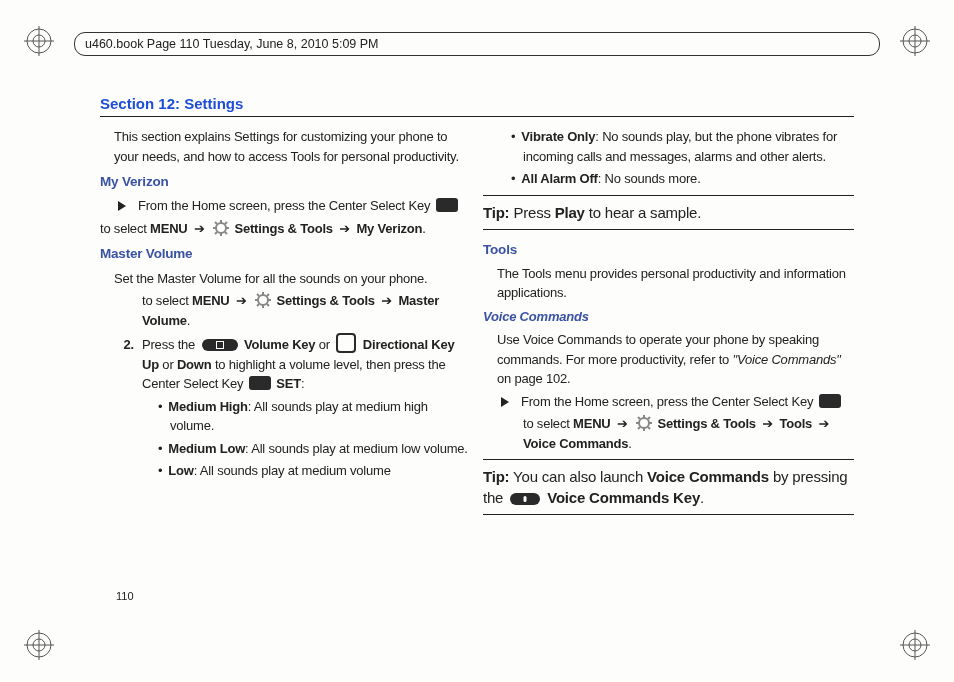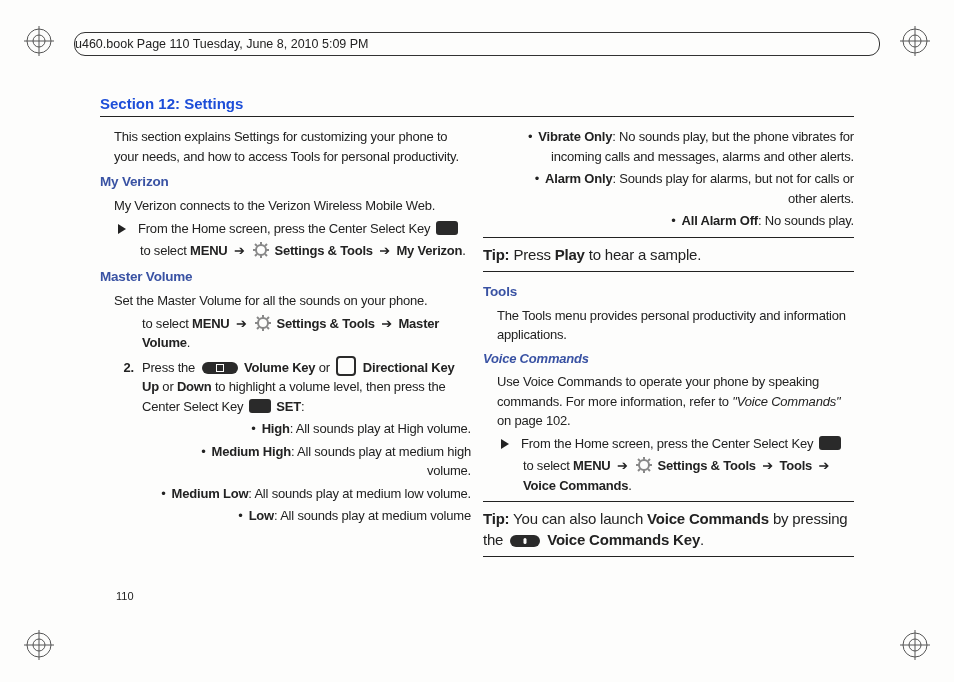--- a/index.html
+++ b/index.html
@@ -30,21 +30,21 @@
   .header-bar {
     position: absolute;
     top: 32px;
     left: 74px;
     right: 74px;
     height: 22px;
     border: 1px solid #333;
     border-radius: 11px;
     display: flex;
     align-items: center;
-    padding: 0 0;
+    padding: 0 10px;
     font-size: 12.5px;
     color: #222;
   }
 
   .page-frame {
     position: absolute;
     top: 95px;
     left: 100px;
     right: 100px;
     bottom: 80px;
@@ -85,21 +85,21 @@
     font-weight: bold;
     font-size: 13px;
     margin: 4px 0 4px 0;
     font-family: Arial, sans-serif;
   }
   .indent { margin-left: 14px; }
   .step-ind { margin-left: 42px; text-indent: -28px; }
   .arrow-ind { margin-left: 40px; text-indent: -22px; }
   .tri { display:inline-block; width:0;height:0;border-top:5px solid transparent;border-bottom:5px solid transparent;border-left:8px solid #222; margin-right:12px; vertical-align: -1px;}
   .bullet-list { margin-left: 58px; }
-  .bullet-list .row, .bullet-list2 .row { text-indent: -12px; margin-left: 12px; margin-bottom: 3px; text-align: right;}
+  .bullet-list .row, .bullet-list2 .row { text-indent: -12px; margin-left: 12px; margin-bottom: 3px;}
   .bullet-list2 { margin-left: 28px; }
   .dot::before { content: "•"; margin-right: 6px; }
   .icon-key {
     display: inline-block;
     width: 22px; height: 14px;
     background: #2a2a2a;
     border-radius: 3px;
     vertical-align: -2px;
     margin: 0 2px;
   }
@@ -215,27 +215,26 @@
 <div class="page-frame">
   <div class="section-title">Section 12: Settings</div>
   <hr class="hr">
 
   <div class="columns">
 
     <div class="col condensed">
       <p class="indent">This section explains Settings for customizing your phone to your needs, and how to access Tools for personal productivity.</p>
 
       <div class="h2">My Verizon</div>
-      <p class="indent">My Verizon connects to the Verizon Wireless Mobile Web.</p>
 
       <p class="arrow-ind">
         <span class="tri"></span><span>From the Home screen, press the Center Select Key</span>
         <span class="icon-key"></span>
       </p>
-      <p style="margin-left:40px">
+      <p style="">
         <span>to select </span><b>MENU</b>
         <span class="arrowr">➔</span>
         <span class="icon-gear"><svg viewBox="0 0 16 16">
               <circle cx="8" cy="8" r="5" fill="none" stroke="#888" stroke-width="2"></circle>
               <g stroke="#888" stroke-width="2">
                 <line x1="8" y1="0" x2="8" y2="3"></line>
                 <line x1="8" y1="13" x2="8" y2="16"></line>
                 <line x1="0" y1="8" x2="3" y2="8"></line>
                 <line x1="13" y1="8" x2="16" y2="8"></line>
                 <line x1="2" y1="2" x2="4" y2="4"></line>
@@ -277,44 +276,42 @@
         <span class="nnum">2.</span><span>Press the </span>
         <span class="icon-vol"></span>
         <b>Volume Key</b><span> or </span>
         <span class="icon-dir"></span>
         <b>Directional Key Up</b><span> or </span><b>Down</b><span> to highlight a volume level, then press the Center Select Key </span>
         <span class="icon-key"></span>
         <b>SET</b>:
       </p>
 
       <div class="bullet-list">
-        <p class="row dot"><b>High</b><span>: All sounds play at High volume.</span></p>
         <p class="row dot"><b>Medium High</b><span>: All sounds play at medium high volume.</span></p>
         <p class="row dot"><b>Medium Low</b><span>: All sounds play at medium low volume.</span></p>
         <p class="row dot"><b>Low</b><span>: All sounds play at medium volume</span></p>
       </div>
     </div>
 
     <div class="col condensed">
       <div class="bullet-list2">
         <p class="row dot"><b>Vibrate Only</b><span>: No sounds play, but the phone vibrates for incoming calls and messages, alarms and other alerts.</span></p>
-        <p class="row dot"><b>Alarm Only</b><span>: Sounds play for alarms, but not for calls or other alerts.</span></p>
-        <p class="row dot"><b>All Alarm Off</b><span>: No sounds play.</span></p>
+        <p class="row dot"><b>All Alarm Off</b><span>: No sounds more.</span></p>
       </div>
 
       <div class="tip-box">
         <span class="tiplabel">Tip:</span><span> Press </span><b>Play</b><span> to hear a sample.</span>
       </div>
 
       <div class="h2">Tools</div>
       <p class="indent">The Tools menu provides personal productivity and information applications.</p>
 
       <div class="h3">Voice Commands</div>
       <p class="indent">
-        <span>Use Voice Commands to operate your phone by speaking commands. For more information, refer to </span><span class="ital">"Voice Commands"</span><span> on page 102.</span>
+        <span>Use Voice Commands to operate your phone by speaking commands. For more productivity, refer to </span><span class="ital">"Voice Commands"</span><span> on page 102.</span>
       </p>
 
       <p class="arrow-ind">
         <span class="tri"></span><span>From the Home screen, press the Center Select Key</span>
         <span class="icon-key"></span>
       </p>
       <p style="margin-left:40px">
         <span>to select </span><b>MENU</b>
         <span class="arrowr">➔</span>
         <span class="icon-gear"><svg viewBox="0 0 16 16">

